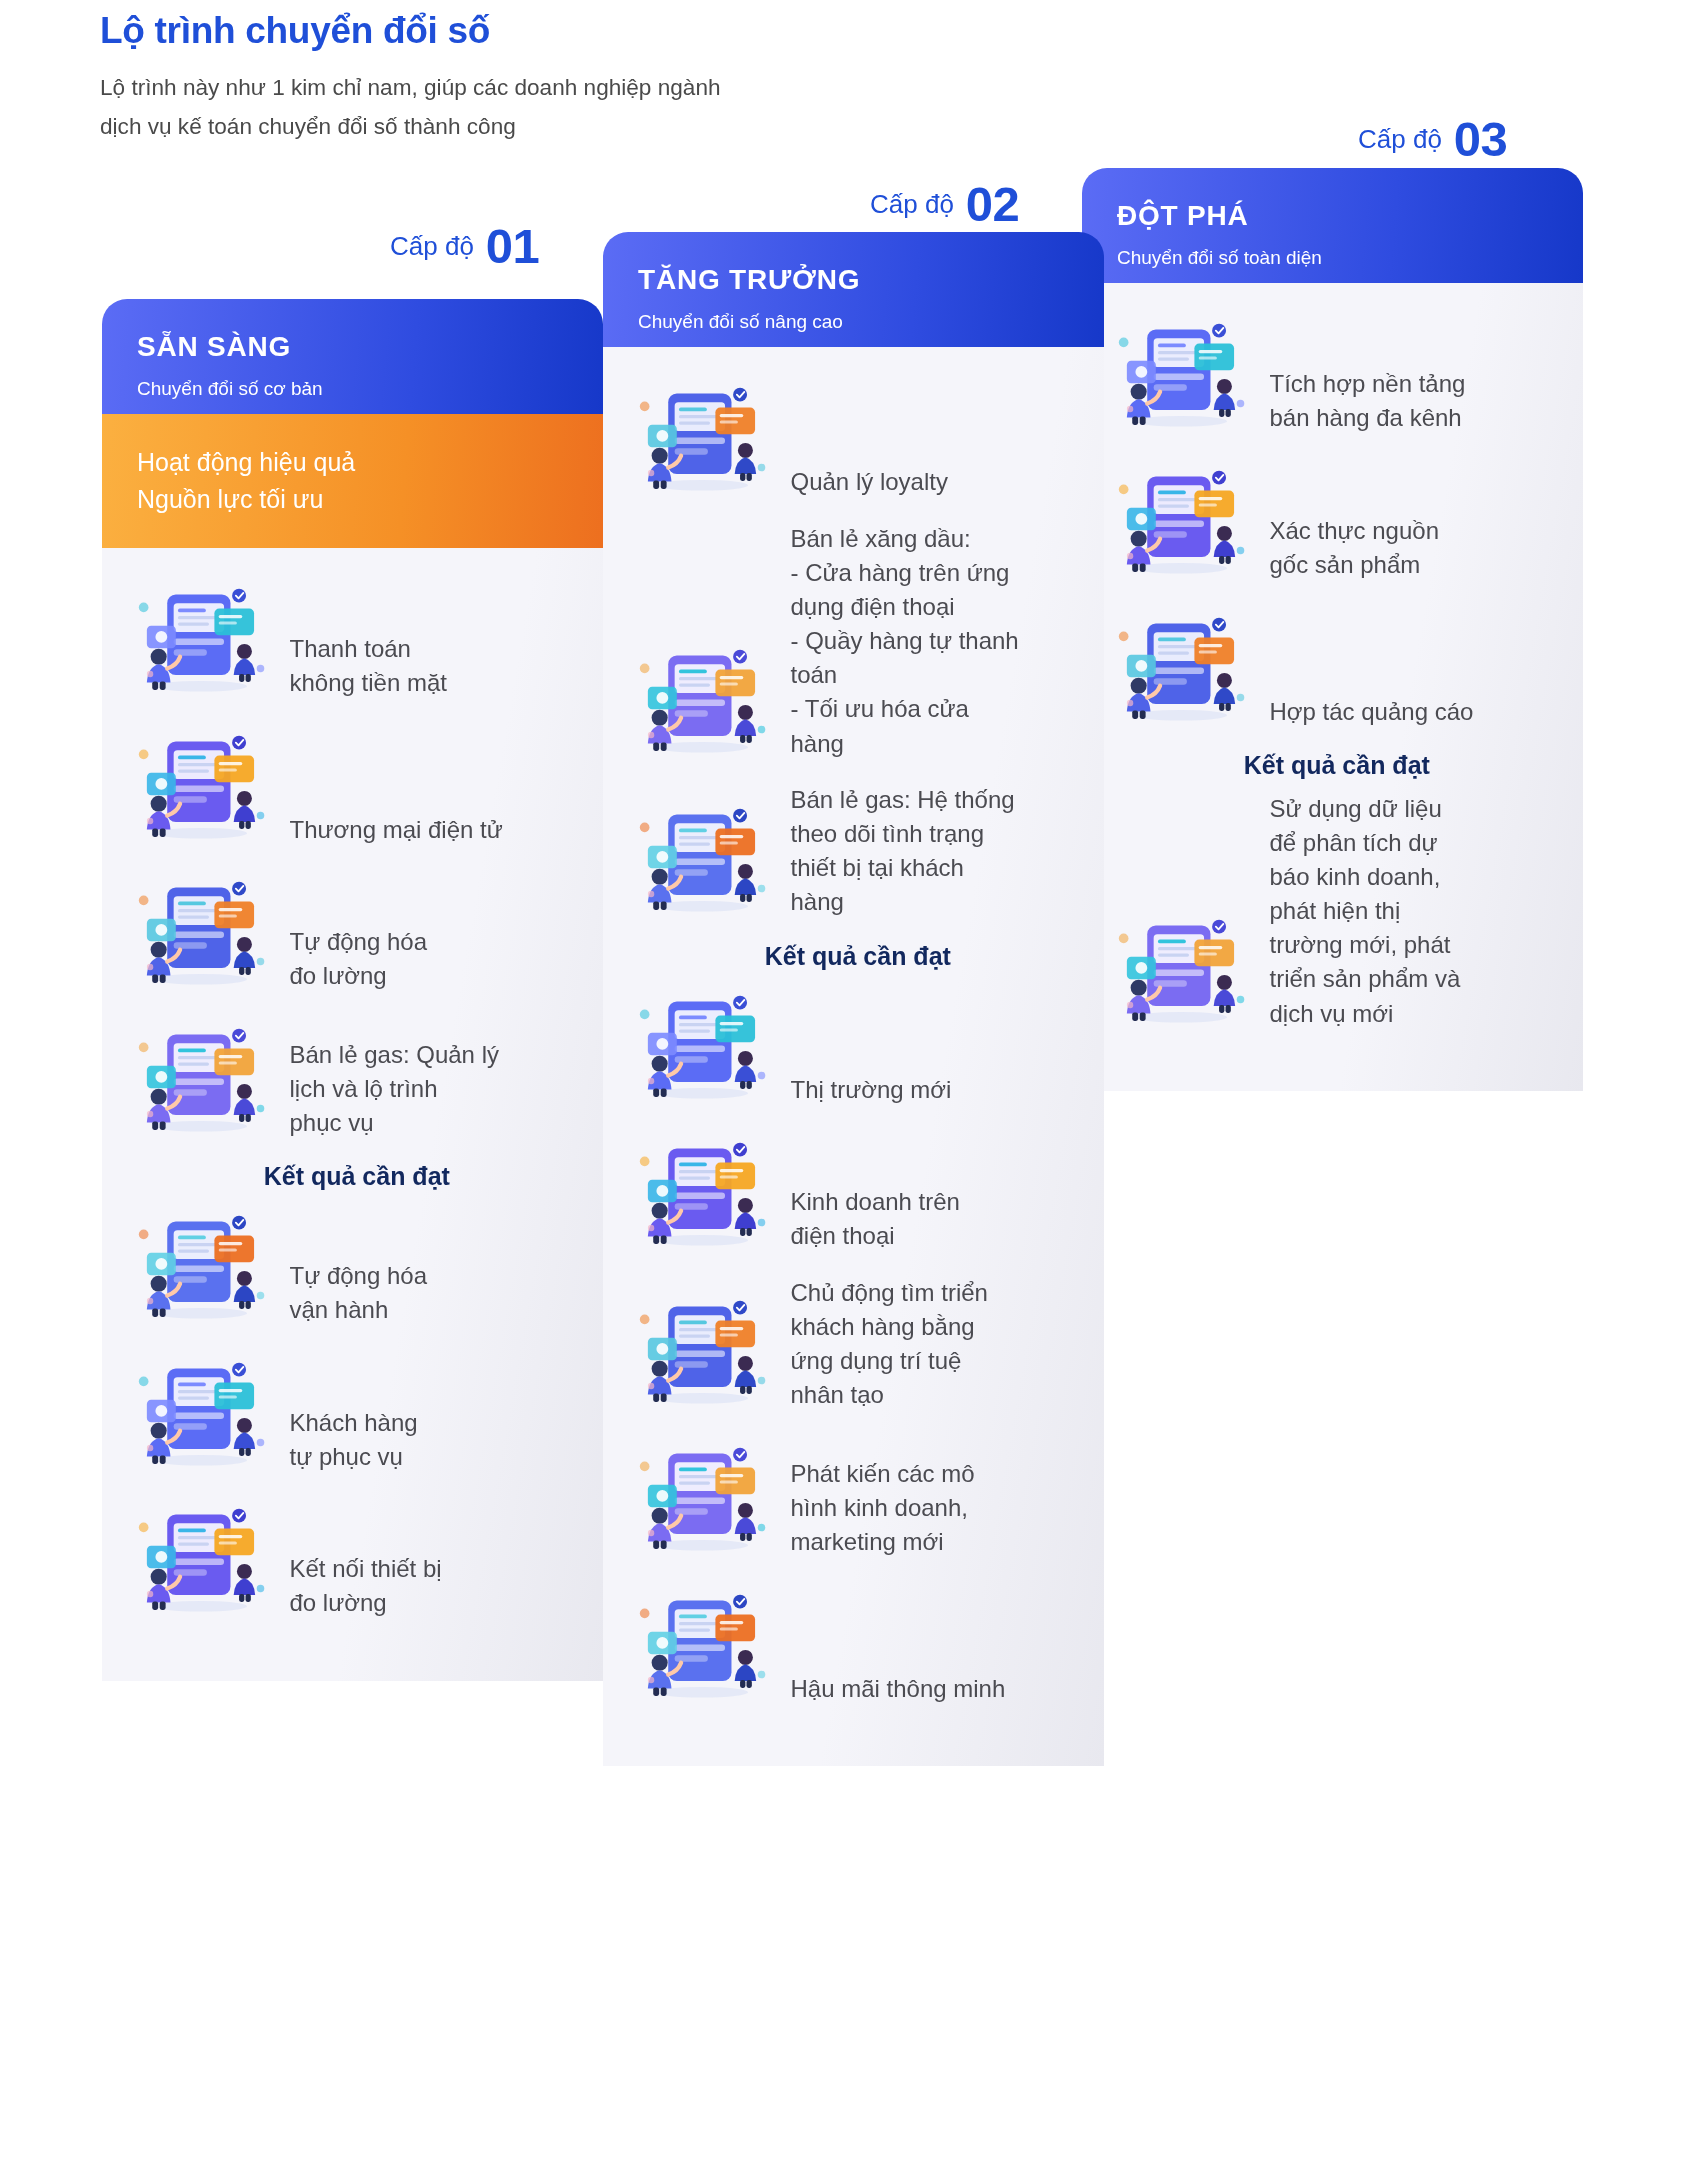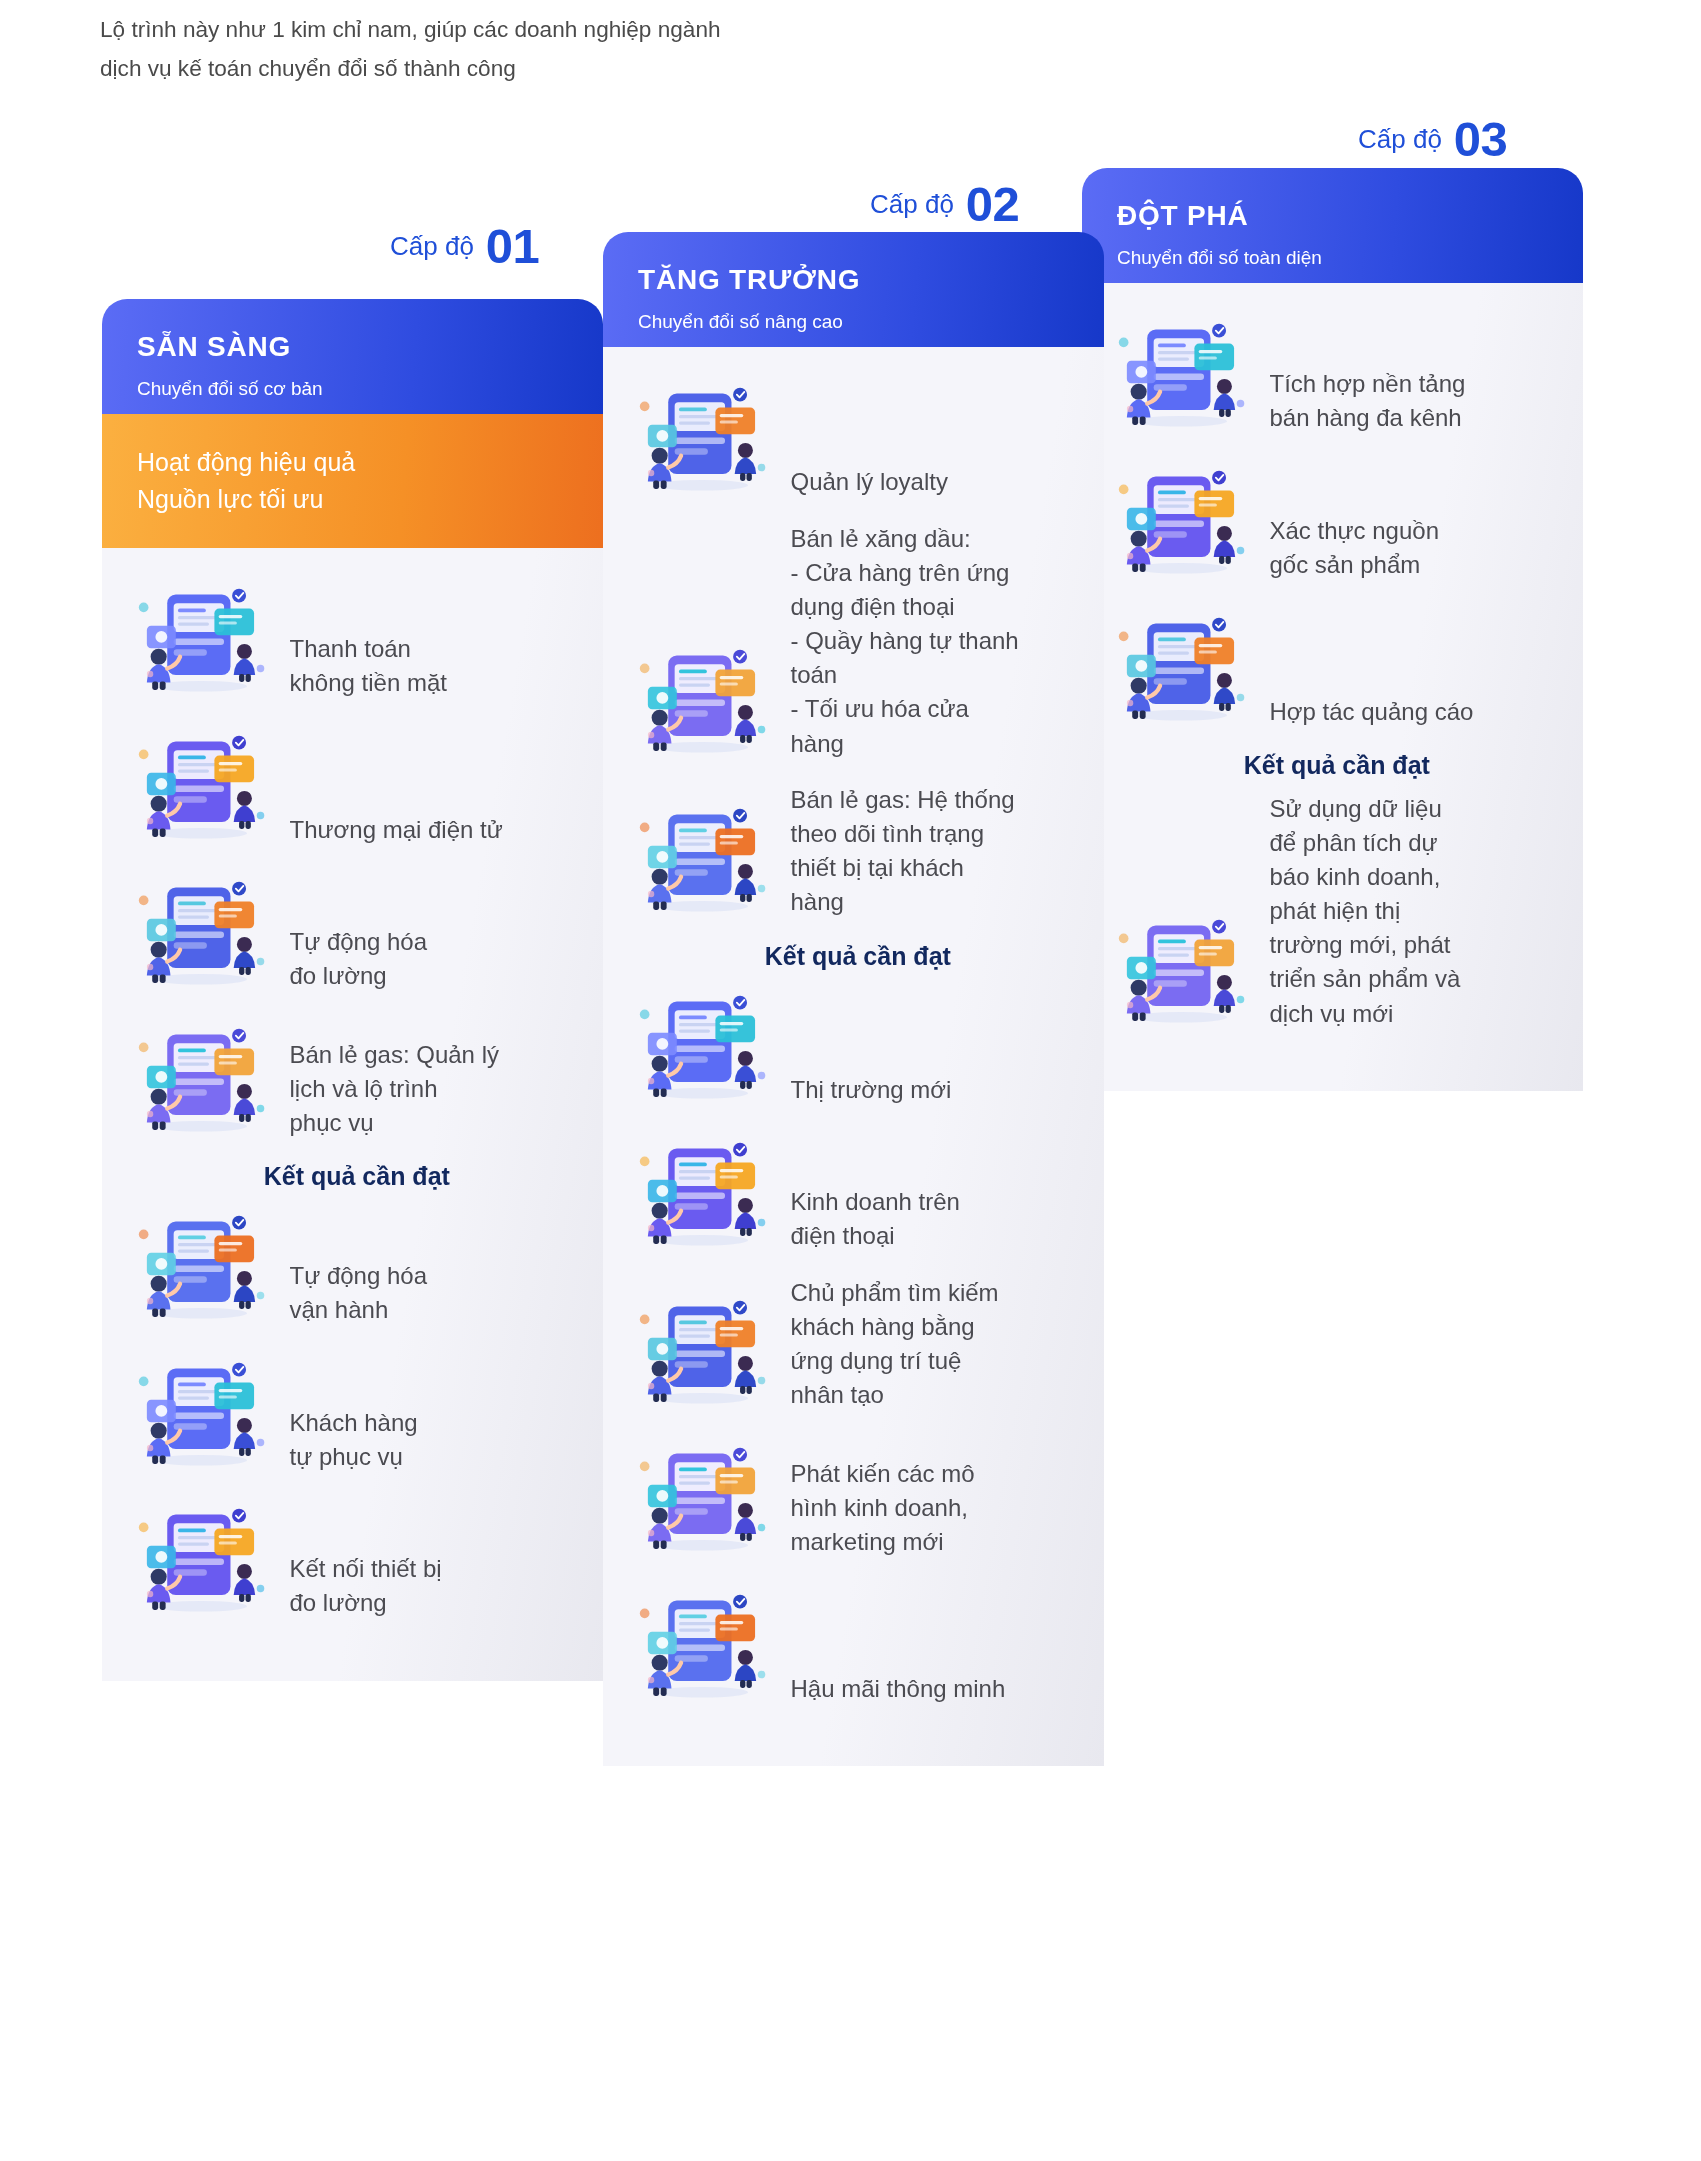--- a/index.html
+++ b/index.html
@@ -64,20 +64,21 @@
     font-size:25px;font-weight:bold;color:#12285e;margin:19.3px 0 11.8px 8.6px;text-align:center;
   }
 
   
   .txt .ln{display:block;}
 </style>
 </head>
 <body>
 
 <div id="intro">
+  <h1 class="title">Lộ trình chuyển đổi số</h1>
   <p class="sub">
     <span>Lộ trình này như 1 kim chỉ nam, giúp các doanh nghiệp ngành</span><br>
     <span>dịch vụ kế toán chuyển đổi số thành công</span>
   </p>
 </div>
 
 <div class="level-cap" id="cap1" style="left:390px;top:218px;">
   <span class="lbl">Cấp độ</span>
   <span class="num">01</span>
 </div>
@@ -650,21 +651,21 @@
       <path d="M206 153 q-18 5 -20 31 h40 q-2 -26 -20 -31z" fill="#2f49c8"></path>
       <rect x="196" y="182" width="10" height="15" rx="4" fill="#232c52"></rect>
       <rect x="208" y="182" width="10" height="15" rx="4" fill="#232c52"></rect>
     </g>
     <circle cx="18" cy="58" r="9" fill="#ef7f28" opacity=".55"></circle>
     <circle cx="236" cy="172" r="7" fill="#56c8e0" opacity=".6"></circle>
     <circle cx="30" cy="182" r="6" fill="#f3b6c9" opacity=".7"></circle>
   </svg>
             </div>
             <div class="txt">
-              <span class="ln">Chủ phẩm tìm kiếm</span>
+              <span class="ln">Chủ động tìm triển</span>
               <span class="ln">khách hàng bằng</span>
               <span class="ln">ứng dụng trí tuệ</span>
               <span class="ln">nhân tạo</span>
             </div>
           </div>
           <div class="row">
             <div class="thumb">
   <svg width="134" height="124" viewBox="0 0 250 230" xmlns="http://www.w3.org/2000/svg">
     <ellipse cx="125" cy="205" rx="86" ry="10" fill="#dfe4f5" opacity=".75"></ellipse>
     <rect x="62" y="34" width="118" height="150" rx="16" fill="#7b6cf2"></rect>

